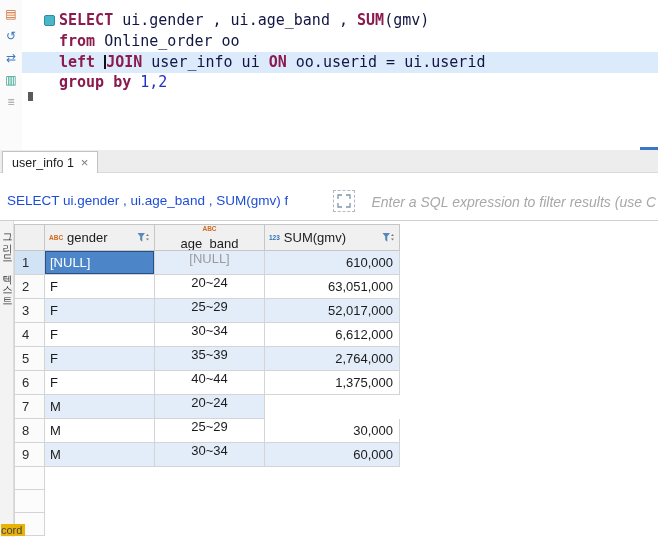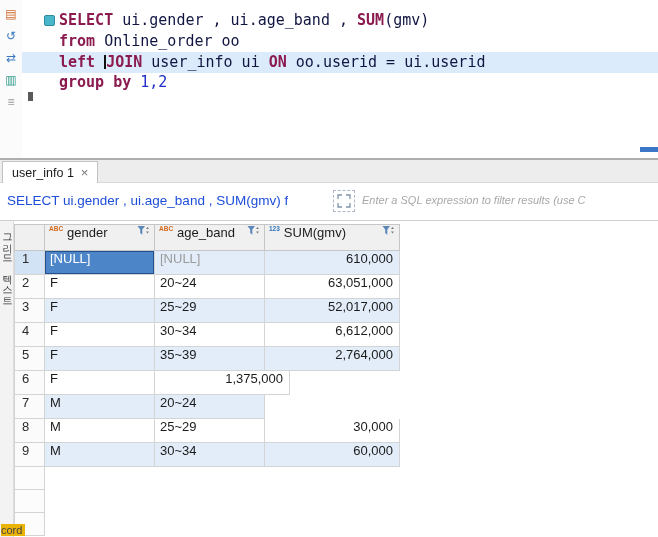--- a/index.html
+++ b/index.html
@@ -20,42 +20,42 @@
   .sql-line{height:20.8px;line-height:20.8px;white-space:pre;position:relative;}
   .tok-kw{color:#8b1a4f;font-weight:bold;}
   .tok-plain{color:#101542;}
   .tok-num{color:#2030c8;}
   .caret{display:inline-block;width:2px;height:14px;background:#111;vertical-align:-2px;}
   .ed-scroll-frag{position:absolute;right:0;top:147px;width:18px;height:5px;background:#3b77c9;}
 
   .sash{position:absolute;left:0;top:158px;width:658px;height:2px;background:#aeaeae;}
 
   
-  .tabbar{position:absolute;left:0;top:160px;width:658px;height:23px;background:#ededed;border-bottom:1px solid #d9d9d9;box-sizing:border-box;}
+  .tabbar{position:absolute;left:0;top:150px;width:658px;height:23px;background:#ededed;border-bottom:1px solid #d9d9d9;box-sizing:border-box;}
   .tab{position:absolute;left:2px;top:1px;height:22px;background:#fff;border:1px solid #c2c2c2;border-bottom:none;display:flex;align-items:center;padding:0 9px;gap:7px;font-size:12.5px;color:#1a1a1a;box-sizing:border-box;}
   .tab-close{color:#777;font-size:13px;line-height:13px;}
 
   
   .filterbar{position:absolute;left:0;top:184px;width:658px;height:37px;background:#fff;border-bottom:1px solid #cfcfcf;box-sizing:border-box;}
   .filter-query{position:absolute;left:7px;top:9px;font-size:13.5px;color:#1d4ed8;white-space:nowrap;max-width:322px;overflow:hidden;}
   .filter-expand{position:absolute;left:333px;top:6px;width:22px;height:22px;border:1px dashed #aeb8c4;display:flex;align-items:center;justify-content:center;box-sizing:border-box;}
-  .filter-ph{position:absolute;left:362px;top:10px;font-size:11px;font-style:italic;color:#a8a8a8;white-space:nowrap;width:294px;overflow:hidden;}
+  .filter-ph{position:absolute;left:362px;top:10px;font-size:14px;font-style:italic;color:#a8a8a8;white-space:nowrap;width:294px;overflow:hidden;text-align:right;}
 
   
   .results{position:absolute;left:0;top:221px;width:658px;height:316px;background:#fff;}
   .strip{position:absolute;left:0;top:0;width:14px;height:316px;background:#f3f3f3;border-right:1px solid #ddd;box-sizing:border-box;}
   .strip-tab{writing-mode:vertical-rl;font-size:10px;color:#333;margin:5px auto 9px;letter-spacing:1px;}
   .record-partial{position:absolute;left:1px;bottom:1px;font-size:11px;color:#444;background:#eab308;padding-right:3px;z-index:3;}
 
   .grid{position:absolute;left:14px;top:3px;}
-  .cell{box-sizing:border-box;border-right:1px solid #d4d4d4;border-bottom:1px solid #d4d4d4;font-size:13px;display:flex;align-items:flex-start;overflow:hidden;white-space:nowrap;}
+  .cell{box-sizing:border-box;border-right:1px solid #d4d4d4;border-bottom:1px solid #d4d4d4;font-size:13px;display:flex;align-items:center;overflow:hidden;white-space:nowrap;}
   .hrow{display:flex;height:27px;}
   .hcell{background:#f0f0f1;border-right:1px solid #c6c6c6;border-bottom:1px solid #c6c6c6;border-top:1px solid #c6c6c6;color:#1c1c1c;padding:0 4px;gap:4px;}
   .corner{width:31px;border-left:1px solid #c6c6c6;}
-  .c0{width:110px;}.c1{width:110px;}.c2{width:135px;}
+  .c0{width:110px;}.c1{width:110px;flex-direction:column;}.c2{width:135px;}
   .type-icon{font-size:6.5px;font-weight:bold;letter-spacing:0;flex:0 0 auto;}
   .hlabel{flex:0 1 auto;}
   .funnel{margin-left:auto;display:flex;align-items:center;}
   .drow{display:flex;height:24px;}
   .rownum{width:31px;background:#fbfbfb;justify-content:flex-start;padding-left:7px;color:#2b2b2b;border-left:1px solid #d4d4d4;}
   .rownum.selrow{background:#d3e3f6;}
   .dcell{padding:0 5px;color:#1b1b1b;}
   .dcell.right{justify-content:flex-end;padding-right:6px;}
   .row-odd .dcell{background:#e3edf9;}
   .row-even .dcell{background:#fff;}
@@ -179,20 +179,21 @@
           </div>
           <div class="drow row-odd">
             <div class="cell rownum">5</div>
             <div class="cell dcell c0">F</div>
             <div class="cell dcell c1">35~39</div>
             <div class="cell dcell c2 right">2,764,000</div>
           </div>
           <div class="drow row-even">
             <div class="cell rownum">6</div>
             <div class="cell dcell c0">F</div>
+            <div class="cell dcell c1">40~44</div>
             <div class="cell dcell c2 right">1,375,000</div>
           </div>
           <div class="drow row-odd">
             <div class="cell rownum">7</div>
             <div class="cell dcell c0">M</div>
             <div class="cell dcell c1">20~24</div>
           </div>
           <div class="drow row-even">
             <div class="cell rownum">8</div>
             <div class="cell dcell c0">M</div>

